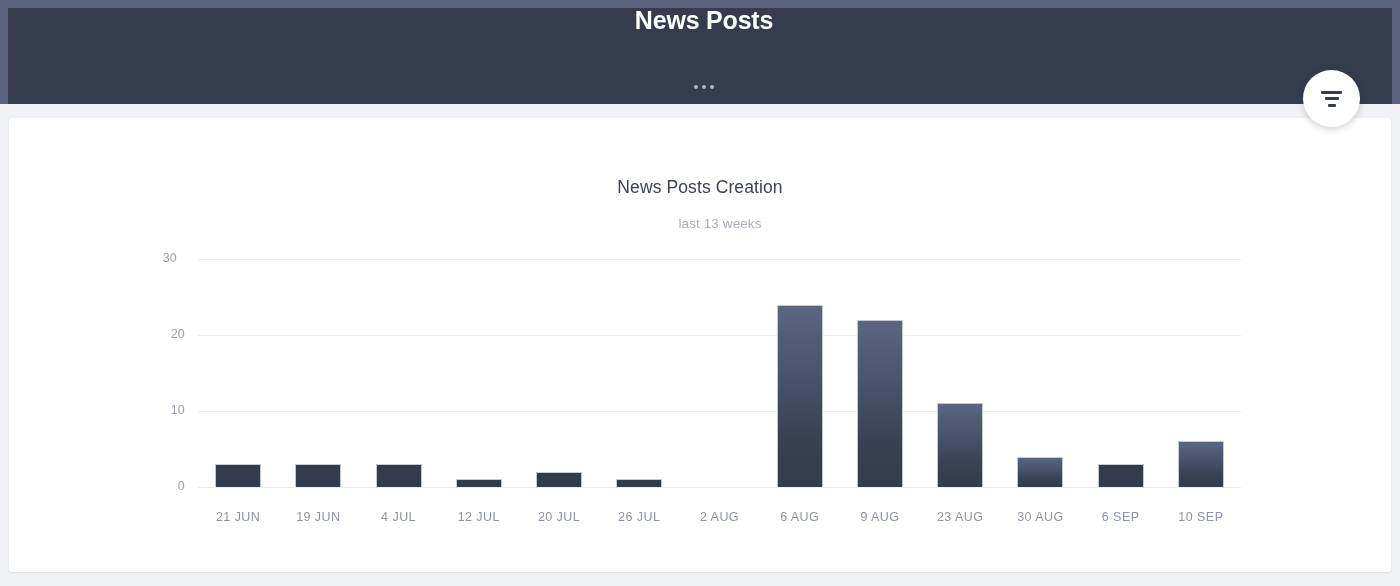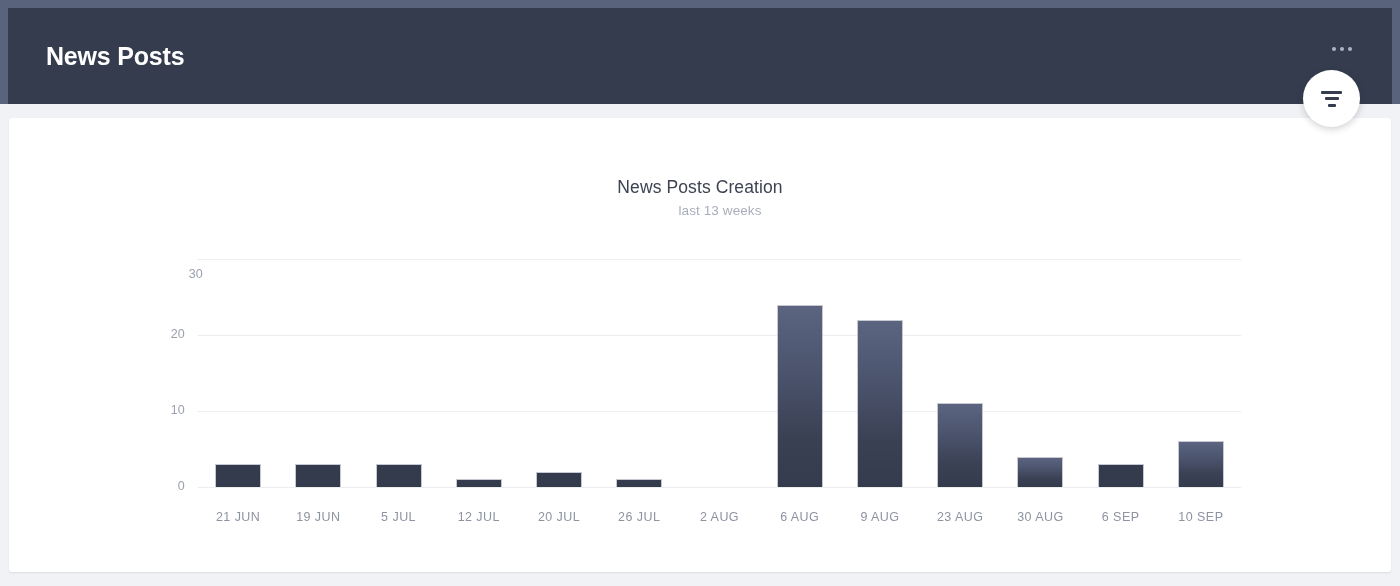--- a/index.html
+++ b/index.html
@@ -37,20 +37,21 @@
     position: absolute;
     left: 8px;
     top: 8px;
     width: 1384px;
     height: 96px;
     background: #343c4e;
     display: flex;
     align-items: center;
     justify-content: space-between;
     padding: 0 30px 0 38px;
+    flex-direction: column;
   }
 
   .appbar-title {
     color: #ffffff;
     font-size: 25px;
     font-weight: bold;
     letter-spacing: -0.2px;
     line-height: 1;
   }
 
@@ -130,21 +131,21 @@
     width: 100%;
     text-align: center;
   }
   .chart-title {
     font-size: 17.5px;
     color: #3d4351;
     letter-spacing: 0.1px;
     line-height: 1.2;
   }
   .chart-subtitle {
-    margin-top: 5px;
+    margin-top: 18px;
     font-size: 13.5px;
     color: #a9aebb;
     letter-spacing: 0.1px;
     line-height: 1.2;
     padding-left: 40px;
   }
 
   .plot {
     position: absolute;
     left: 0;
@@ -238,40 +239,40 @@
       <div id="gridlines">
           <div class="gridline" style="top: 369px;"></div>
           <div class="gridline" style="top: 293px;"></div>
           <div class="gridline" style="top: 217px;"></div>
           <div class="gridline" style="top: 141px;"></div>
         </div>
       <div id="yticks">
           <div class="ytick" style="top: 361px; left: 136px;">0</div>
           <div class="ytick" style="top: 285px; left: 136px;">10</div>
           <div class="ytick" style="top: 209px; left: 136px;">20</div>
-          <div class="ytick" style="top: 133px; left: 154px; margin-top: 16px;">30</div>
+          <div class="ytick" style="top: 133px; left: 128px;">30</div>
         </div>
       <div class="bars-layer" id="bars">
           <div class="bar flat" title="21 JUN: 3" style="left: 17.1154px; height: 22.8px;"></div>
           <div class="bar flat" title="28 JUN: 3" style="left: 97.3462px; height: 22.8px;"></div>
           <div class="bar flat" title="5 JUL: 3" style="left: 177.577px; height: 22.8px;"></div>
           <div class="bar flat" title="12 JUL: 1" style="left: 257.808px; height: 7.6px;"></div>
           <div class="bar flat" title="19 JUL: 2" style="left: 338.038px; height: 15.2px;"></div>
           <div class="bar flat" title="26 JUL: 1" style="left: 418.269px; height: 7.6px;"></div>
           <div class="bar" title="9 AUG: 24" style="left: 578.731px; height: 182.4px;"></div>
           <div class="bar" title="16 AUG: 22" style="left: 658.962px; height: 167.2px;"></div>
           <div class="bar" title="23 AUG: 11" style="left: 739.192px; height: 83.6px;"></div>
           <div class="bar" title="30 AUG: 4" style="left: 819.423px; height: 30.4px;"></div>
           <div class="bar flat" title="6 SEP: 3" style="left: 899.654px; height: 22.8px;"></div>
           <div class="bar" title="13 SEP: 6" style="left: 979.885px; height: 45.6px;"></div>
         </div>
       <div id="xticks">
           <div class="xtick" style="left: 169.115px;">21 JUN</div>
           <div class="xtick" style="left: 249.346px;">19 JUN</div>
-          <div class="xtick" style="left: 329.577px;">5 JUL</div>
+          <div class="xtick" style="left: 329.577px;">4 JUL</div>
           <div class="xtick" style="left: 409.808px;">12 JUL</div>
           <div class="xtick" style="left: 490.038px;">20 JUL</div>
           <div class="xtick" style="left: 570.269px;">26 JUL</div>
           <div class="xtick" style="left: 650.5px;">2 AUG</div>
           <div class="xtick" style="left: 730.731px;">6 AUG</div>
           <div class="xtick" style="left: 810.962px;">9 AUG</div>
           <div class="xtick" style="left: 891.192px;">23 AUG</div>
           <div class="xtick" style="left: 971.423px;">30 AUG</div>
           <div class="xtick" style="left: 1051.65px;">6 SEP</div>
           <div class="xtick" style="left: 1131.88px;">10 SEP</div>

